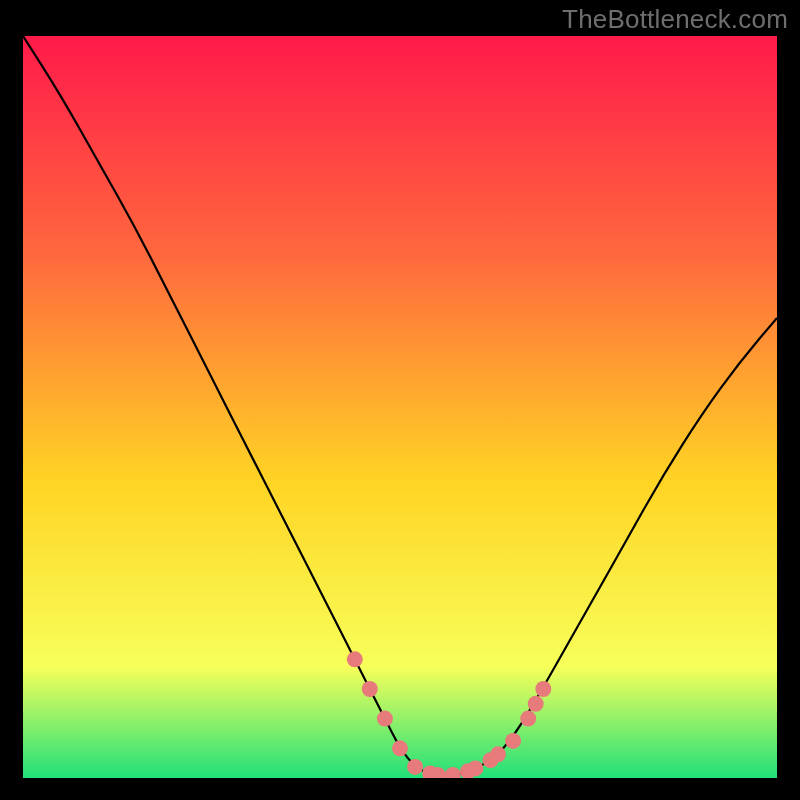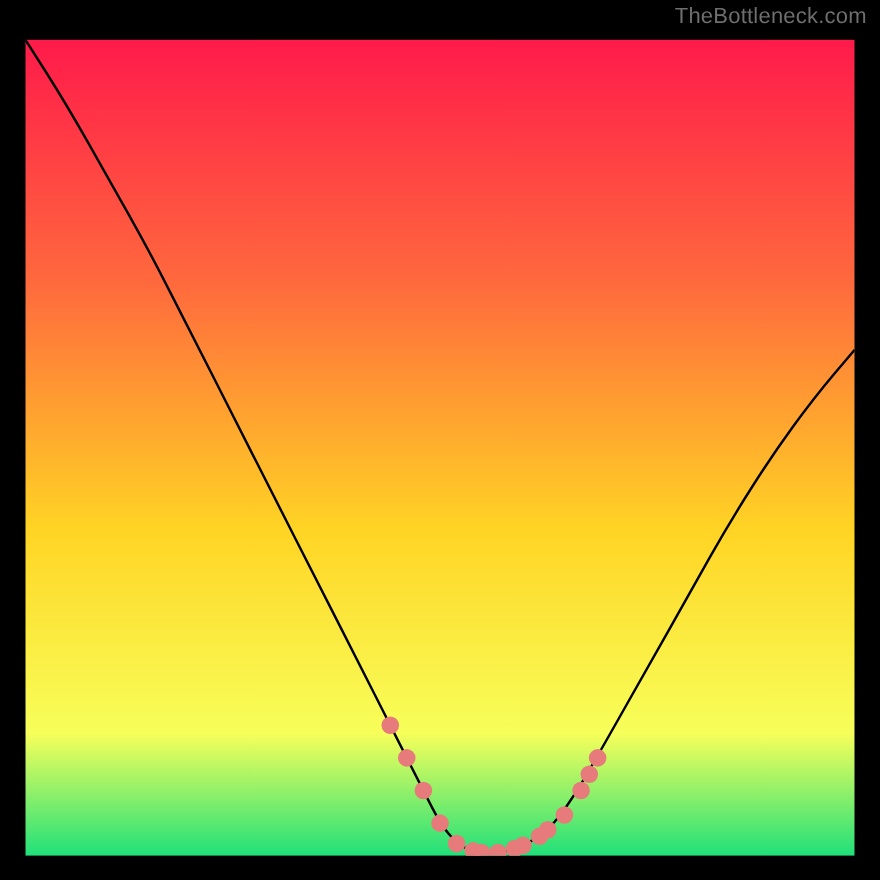--- a/index.html
+++ b/index.html
@@ -14,21 +14,21 @@
   .frame {
     position: relative;
     width: 800px;
     height: 800px;
     background: #000;
   }
   .watermark {
     position: absolute;
     top: 4px;
     right: 12px;
-    font-size: 20px;
+    font-size: 26px;
     font-weight: 500;
     color: #6e6e6e;
     letter-spacing: 0.2px;
     text-align: right;
   }
   .plot-area {
     position: absolute;
     left: 23px;
     top: 36px;
     width: 754px;

